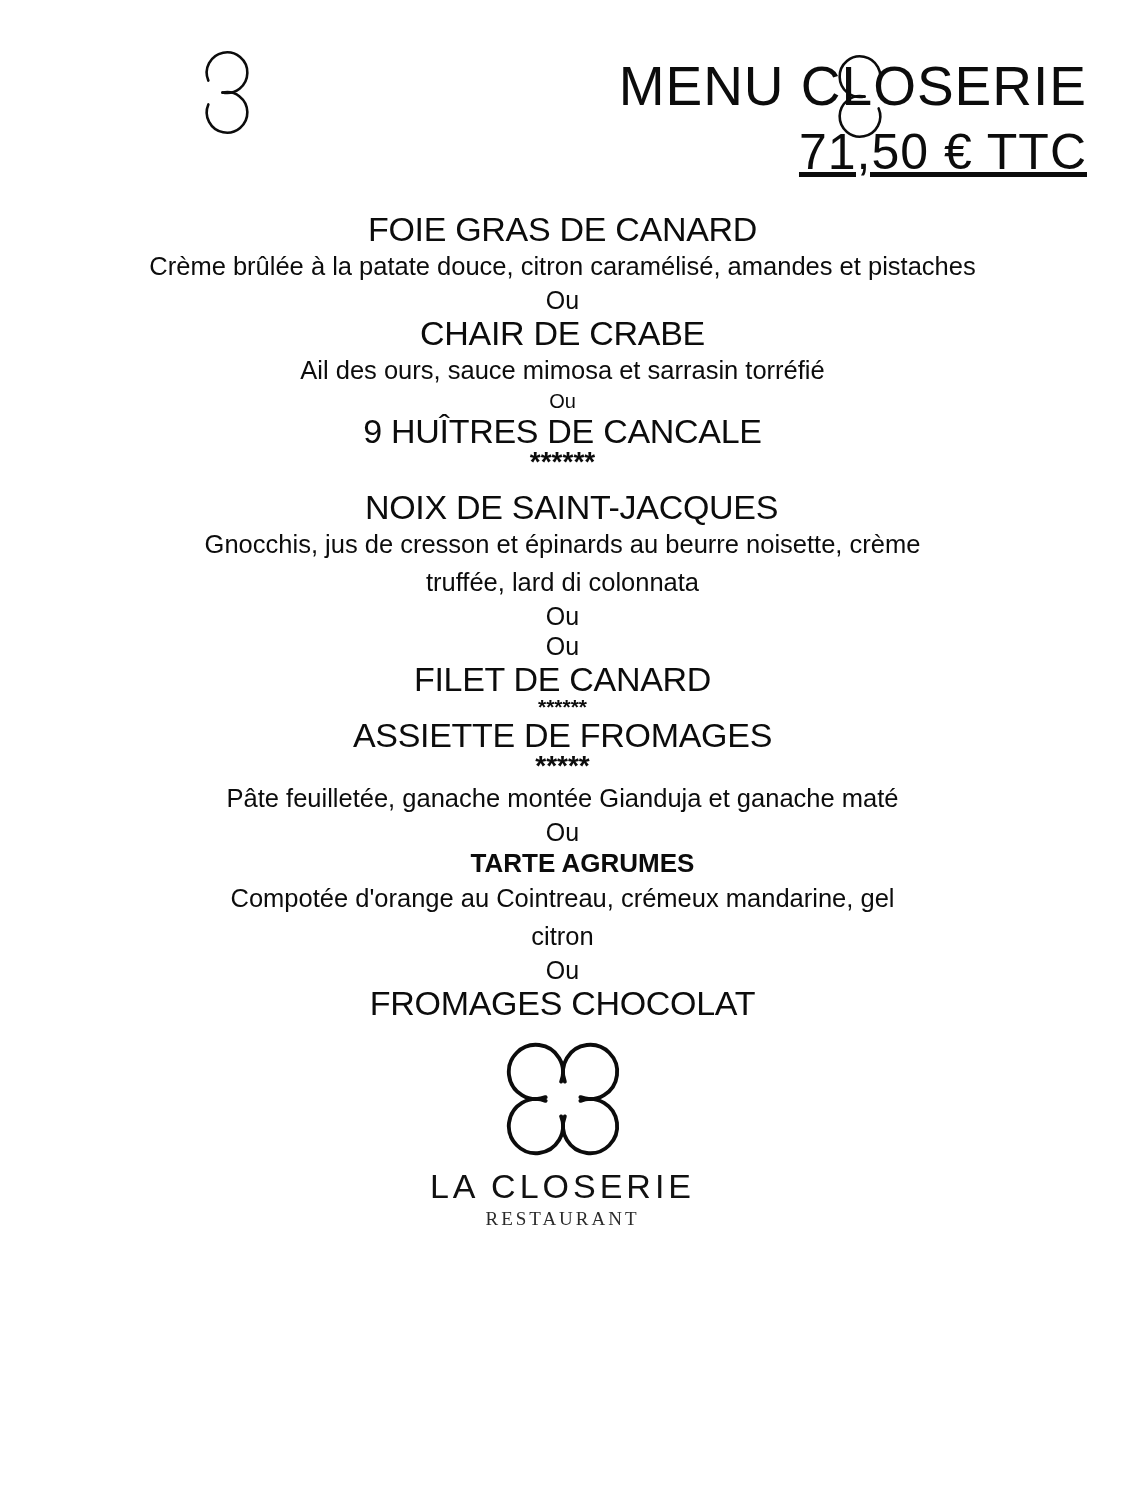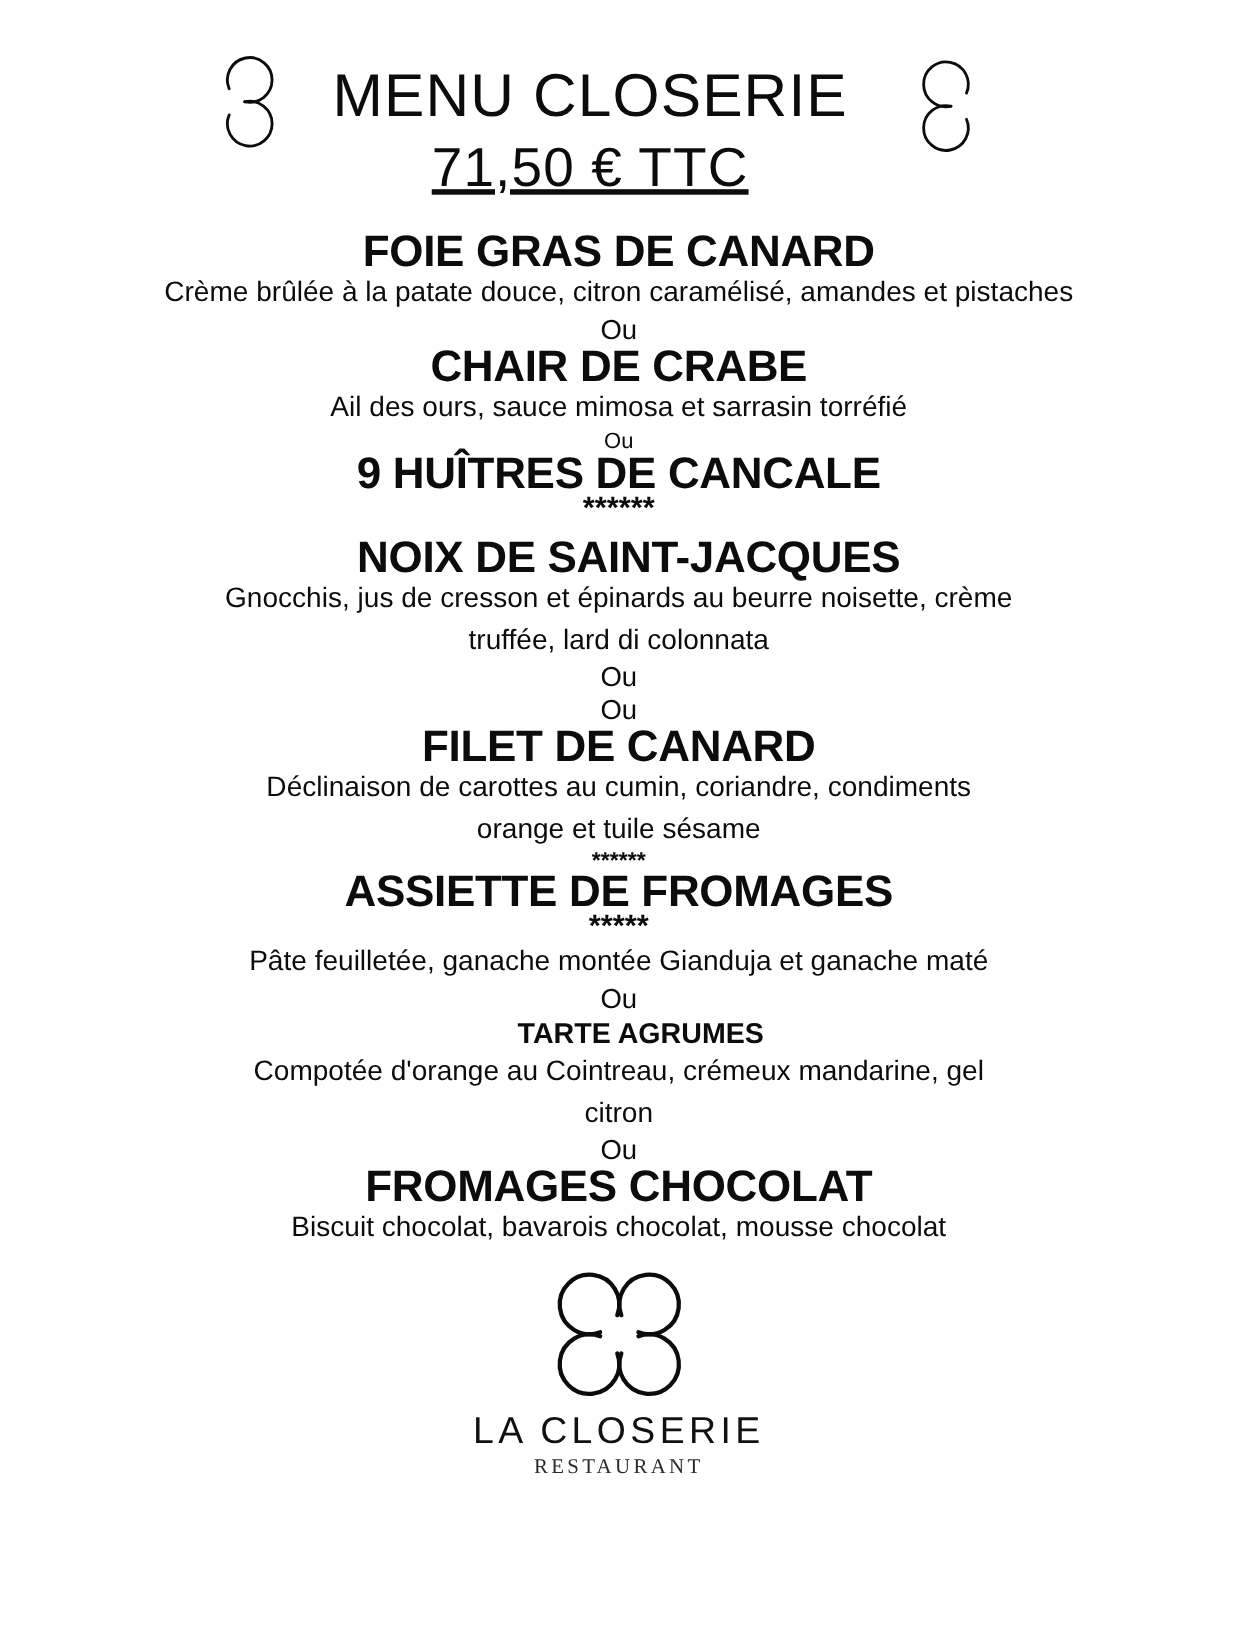--- a/index.html
+++ b/index.html
@@ -36,23 +36,23 @@
   .ornament.right { left: 836px; top: 52px; transform: scaleX(-1); }
   .ornament path, .logo path {
     fill: none;
     stroke: #0c0c0c;
     stroke-linecap: round;
   }
   .ornament path { stroke-width: 2.8; }
   .title-block {
     position: absolute;
     left: 0;
-    right: 52px;
+    right: 38px;
     top: 54px;
-    text-align: center;
+    text-align: right;
   }
   .menu-title {
     margin: 0;
     font-size: 55px;
     font-weight: 400;
     letter-spacing: 1px;
     line-height: 64px;
   }
   .menu-price {
     margin-top: 5px;
@@ -63,22 +63,22 @@
     text-decoration: underline;
   }
 
   
   .menu {
     margin-top: 15px;
     text-align: center;
   }
   .line { white-space: pre-line; }
   .heading {
-    font-size: 40px;
-    font-weight: 700;
+    font-size: 34px;
+    font-weight: 400;
     letter-spacing: -0.3px;
     line-height: 36px;
   }
   .heading-sm {
     font-size: 26px;
     font-weight: 700;
     line-height: 32px;
     padding-left: 40px;
   }
   .desc {
@@ -155,33 +155,30 @@
     <div class="line desc">Ail des ours, sauce mimosa et sarrasin torréfié</div>
     <div class="line or-sm">Ou</div>
     <div class="line heading">9 HUÎTRES DE CANCALE</div>
     <div class="line stars">******</div>
     <div class="line heading gap-top">NOIX DE SAINT-JACQUES</div>
     <div class="line desc">Gnocchis, jus de cresson et épinards au beurre noisette, crème
 truffée, lard di colonnata</div>
     <div class="line or">Ou</div>
     <div class="line or">Ou</div>
     <div class="line heading">FILET DE CANARD</div>
-    <div class="line desc">Déclinaison de carottes au cumin, coriandre, condiments
-orange et tuile sésame</div>
     <div class="line stars-sm">******</div>
     <div class="line heading">ASSIETTE DE FROMAGES</div>
     <div class="line stars">*****</div>
     <div class="line desc">Pâte feuilletée, ganache montée Gianduja et ganache maté</div>
     <div class="line or">Ou</div>
     <div class="line heading-sm">TARTE AGRUMES</div>
     <div class="line desc">Compotée d'orange au Cointreau, crémeux mandarine, gel
 citron</div>
     <div class="line or">Ou</div>
     <div class="line heading">FROMAGES CHOCOLAT</div>
-    <div class="line desc">Biscuit chocolat, bavarois chocolat, mousse chocolat</div>
   </main>
 
   <footer class="footer">
     <svg class="logo" viewBox="0 0 130 120" aria-hidden="true">
       <path d="M 47.0 58.1 A 28 28 0 1 1 63.1 42.0"></path>
       <path d="M 66.9 42.0 A 28 28 0 1 1 83.0 58.1"></path>
       <path d="M 63.1 78.0 A 28 28 0 1 1 47.0 61.9"></path>
       <path d="M 83.0 61.9 A 28 28 0 1 1 66.9 78.0"></path>
     </svg>
     <div class="brand">LA CLOSERIE</div>

